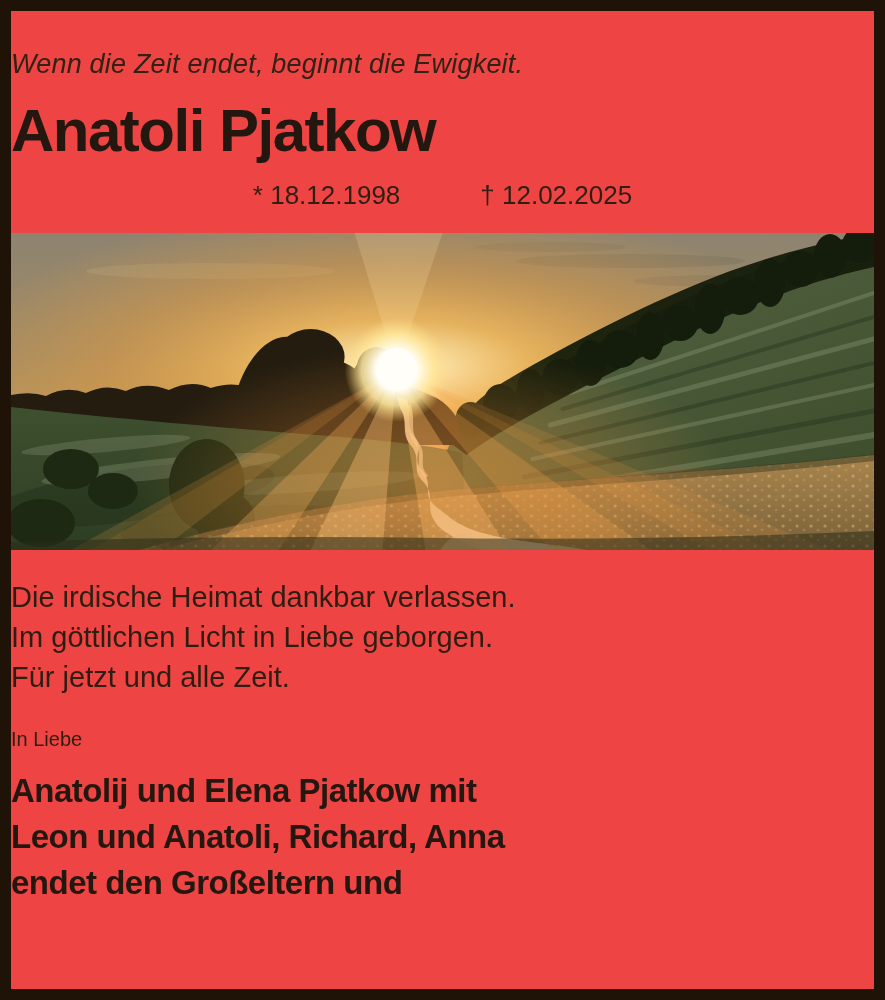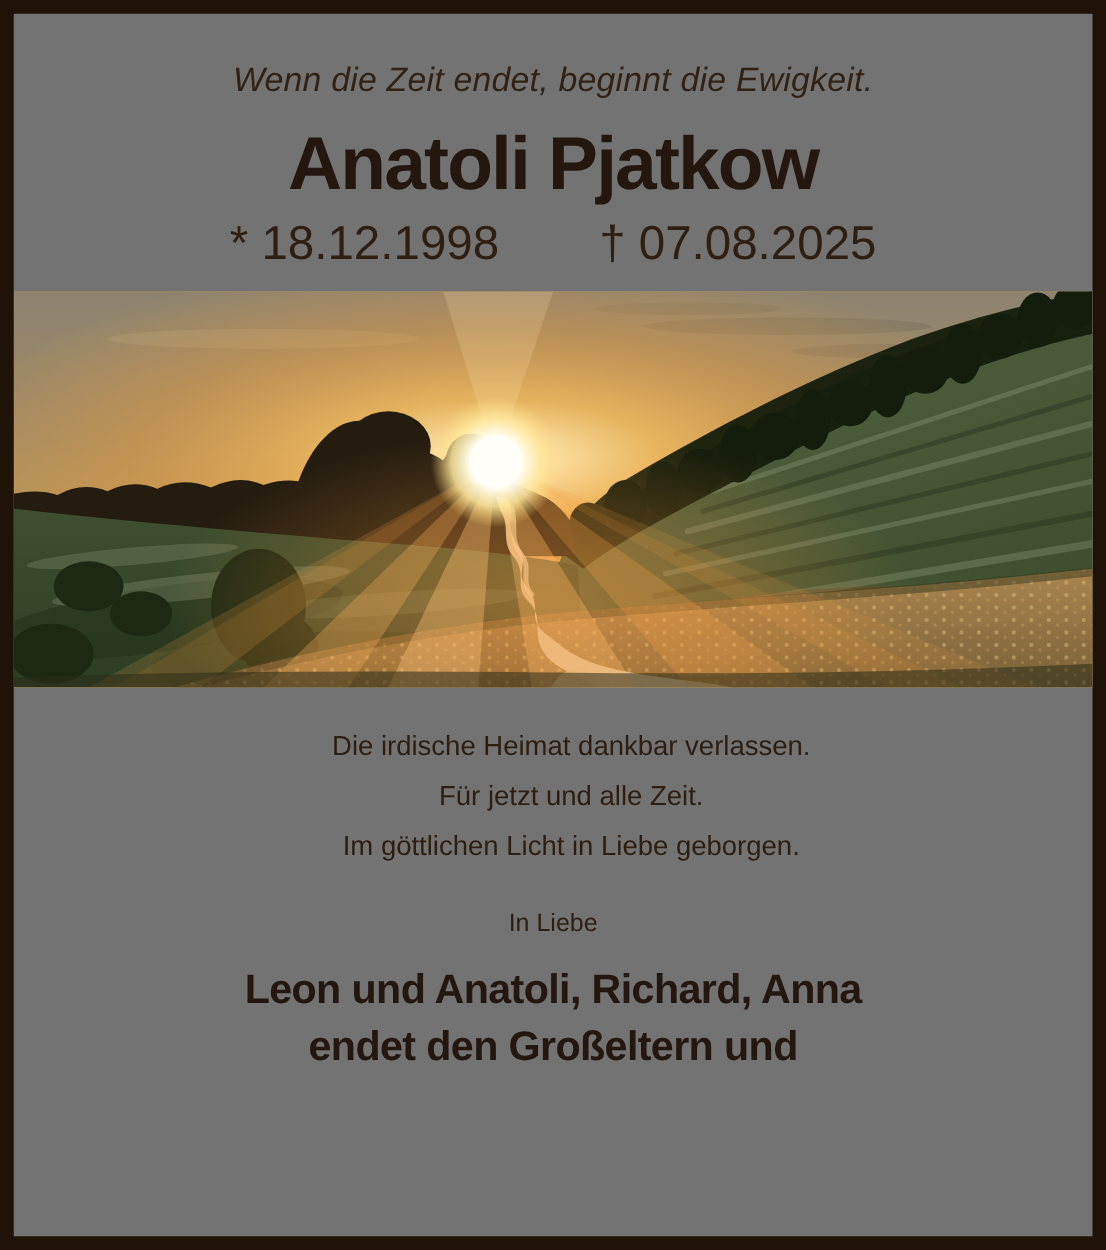--- a/index.html
+++ b/index.html
@@ -5,22 +5,21 @@
   html, body { margin: 0; padding: 0; background: #ffffff; }
   body {
     width: 885px; height: 1000px;
     font-family: "Liberation Sans", sans-serif;
     color: #2b1c10;
   }
   .card {
     box-sizing: border-box;
     width: 885px; height: 1000px;
     border: 11px solid #1f1206;
-    background: #737373;
-    text-align: center;
+    background: #ef4444;
     overflow: hidden;
   }
   .epigraph {
     margin-top: 37px;
     font-style: italic;
     font-size: 27px;
     line-height: 32px;
     letter-spacing: 0.2px;
     color: #312215;
   }
@@ -30,38 +29,37 @@
     line-height: 70px;
     font-weight: 700;
     letter-spacing: -1.5px;
     color: #231710;
   }
   .dates {
     margin-top: 12px;
     display: flex;
     justify-content: center;
     gap: 80px;
-    font-size: 38px;
+    font-size: 26px;
     line-height: 34px;
     color: #2e1f12;
   }
   .photo {
     margin-top: 21px;
     width: 863px; height: 317px;
     position: relative;
     overflow: hidden;
     background: #a98f60;
   }
   .photo svg { display: block; width: 100%; height: 100%; }
   .verse {
     margin-top: 27px;
-    font-size: 22px;
+    font-size: 29px;
     line-height: 40px;
     color: #2d1e11;
-    padding-left: 29px;
   }
   .closing {
     margin-top: 25px;
     font-size: 20px;
     line-height: 34px;
     color: #2d1e11;
   }
   .family {
     margin-top: 12px;
     font-size: 33px;
@@ -75,21 +73,21 @@
 <body>
 
 <div class="card">
 
   <div class="epigraph">Wenn die Zeit endet, beginnt die Ewigkeit.</div>
 
   <h1 class="name">Anatoli Pjatkow</h1>
 
   <div class="dates">
     <span>* 18.12.1998</span>
-    <span>† 07.08.2025</span>
+    <span>† 12.02.2025</span>
   </div>
 
   <div class="photo" role="img" aria-label="Sonnenuntergang über Hügellandschaft mit geschwungenem Weg">
     <svg viewBox="0 0 864 317" preserveAspectRatio="none">
       <defs>
         <linearGradient id="sky" x1="0" y1="0" x2="0" y2="1">
           <stop offset="0" stop-color="#8d8370"></stop>
           <stop offset="0.38" stop-color="#a28c64"></stop>
           <stop offset="0.7" stop-color="#c89a52"></stop>
           <stop offset="1" stop-color="#dca04a"></stop>
@@ -229,24 +227,25 @@
         <circle cx="386" cy="137" r="52" fill="url(#sunCore)"></circle>
         <circle cx="386" cy="136" r="21" fill="#fffef8"></circle>
       </g>
 
       <path d="M0,317 L0,309 Q200,302 432,305 Q650,308 864,298 L864,317 Z" fill="#2b2b1a" opacity="0.55"></path>
     </svg>
   </div>
 
   <div class="verse">
     <div>Die irdische Heimat dankbar verlassen.</div>
+    <div>Im göttlichen Licht in Liebe geborgen.</div>
     <div>Für jetzt und alle Zeit.</div>
-    <div>Im göttlichen Licht in Liebe geborgen.</div>
   </div>
 
   <div class="closing">In Liebe</div>
 
   <div class="family">
+    <div>Anatolij und Elena Pjatkow mit</div>
     <div>Leon und Anatoli, Richard, Anna</div>
     <div>endet den Großeltern und</div>
   </div>
 
 </div>
 
 </body></html>

